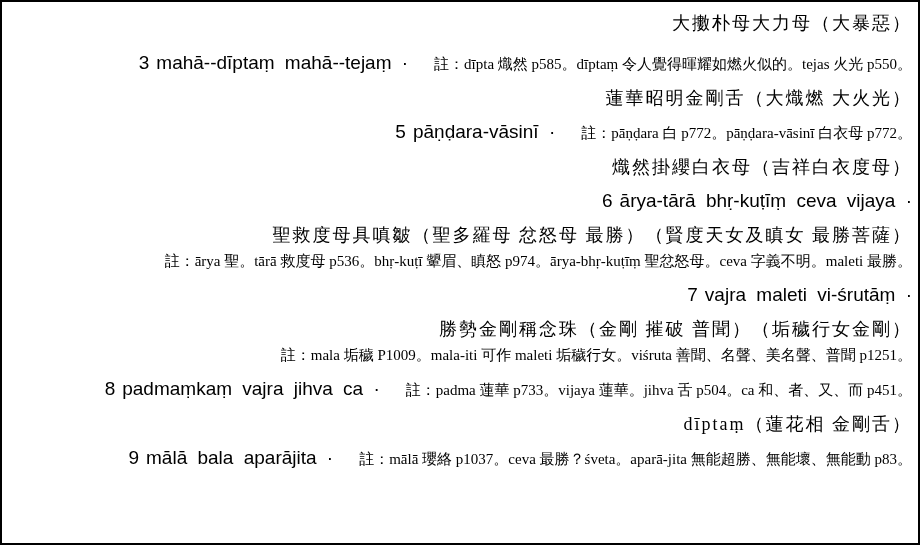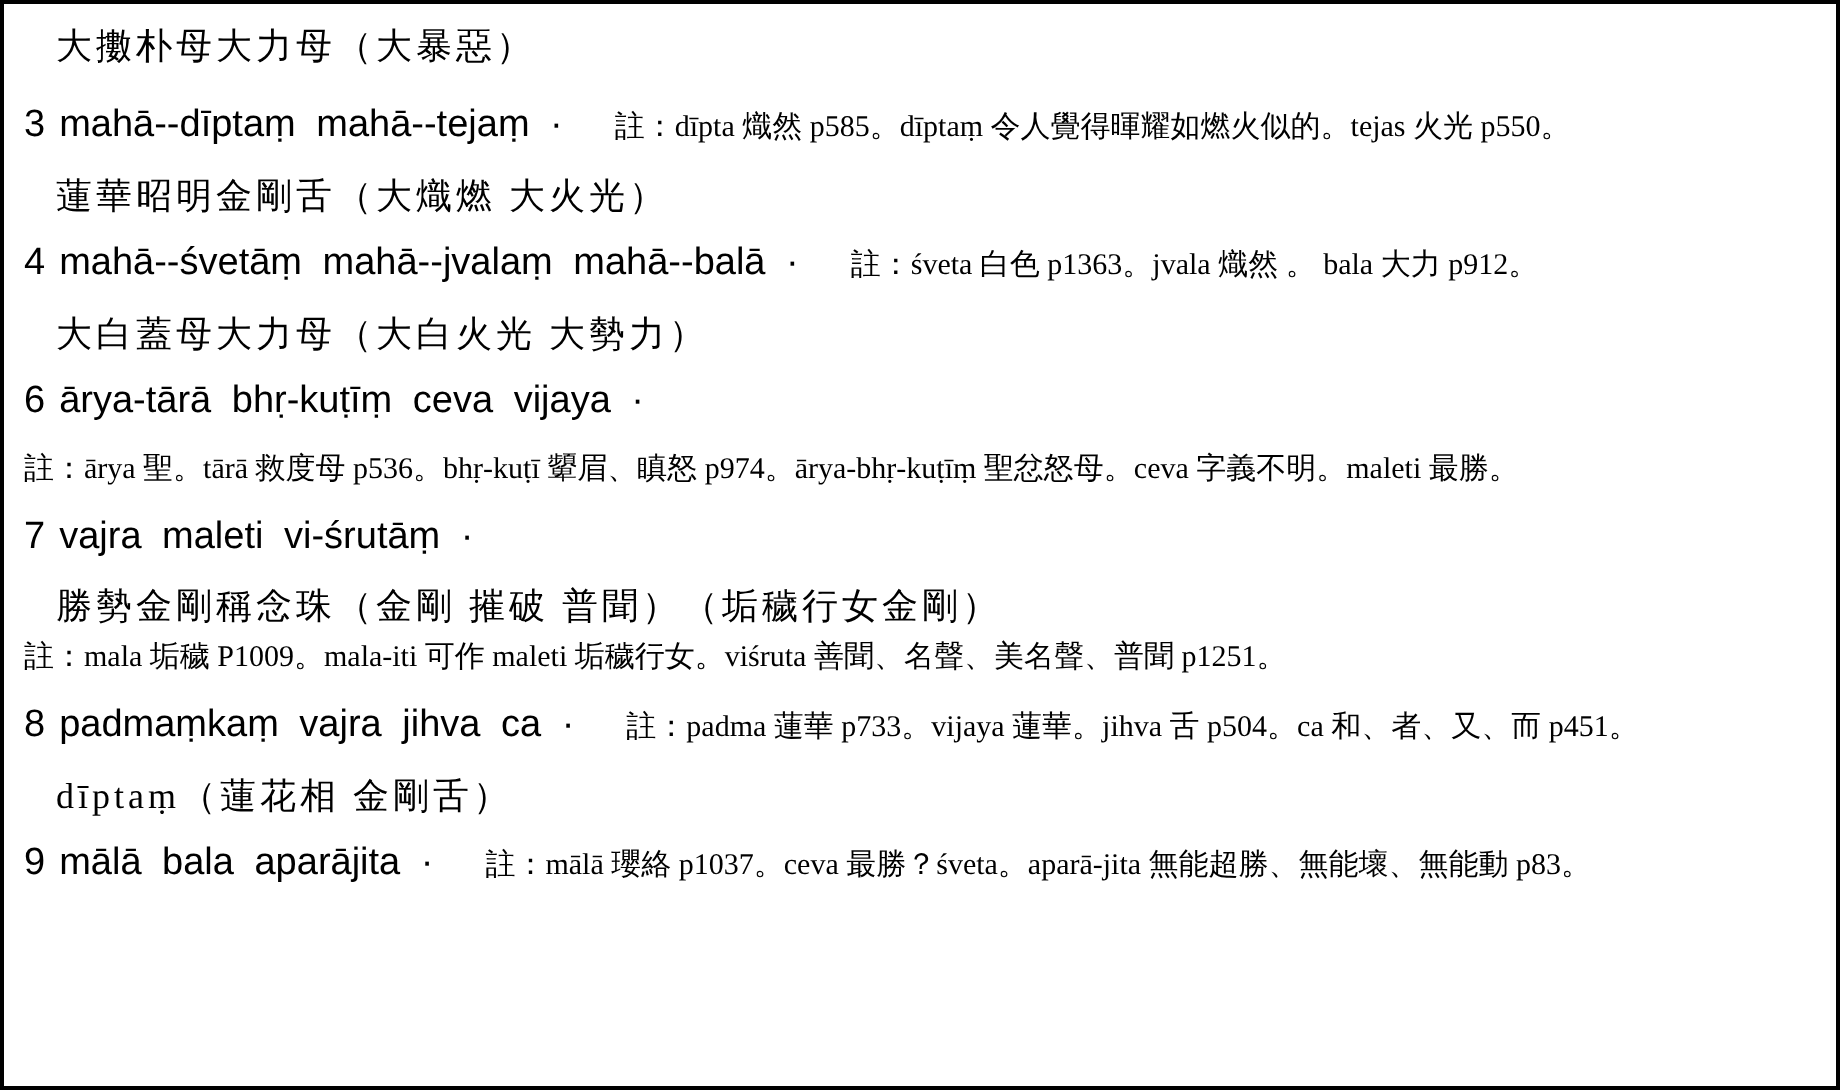--- a/index.html
+++ b/index.html
@@ -6,21 +6,21 @@
   .page {
     width: 920px;
     height: 545px;
     box-sizing: border-box;
     border: 2px solid #000000;
     background: #ffffff;
     color: #000000;
     padding: 8px 6px 0 10px;
     overflow: hidden;
   }
-  .entry { margin-bottom: 8px; }
+  .entry { margin-bottom: 8px; text-align: right; }
   .lead-line { margin-bottom: 14px; }
   .main-line {
     font-family: "Liberation Sans", "DejaVu Sans", sans-serif;
     font-size: 19px;
     line-height: 26px;
     margin-bottom: 8px;
     word-spacing: 5px;
     white-space: nowrap;
   }
   .entry-number { margin-right: 7px; }
@@ -51,25 +51,26 @@
 
 <div class="page" id="doc-root">
     <div class="entry lead-line">
       <div class="cn-line">大擻朴母大力母（大暴惡）</div>
     </div>
     <div class="entry">
       <div class="main-line"><span class="entry-number">3</span><span>mahā--dīptaṃ mahā--tejaṃ ·</span><span class="inline-note">註：dīpta 熾然 p585。dīptaṃ 令人覺得暉耀如燃火似的。tejas 火光 p550。</span></div>
       <div class="cn-line">蓮華昭明金剛舌（大熾燃 大火光）</div>
     </div>
     <div class="entry">
-      <div class="main-line"><span class="entry-number">4</span><span>mahā--śvetāṃ mahā--jvalaṃ mahā--balā ·</span><span class="inline-note">註：śveta 白色 p1363。jvala 熾然 。 bala 大力 p912。</span></div>
-      <div class="cn-line">大白蓋母大力母（大白火光 大勢力）</div>
+      <div class="main-line"><span class="entry-number">5</span><span>pāṇḍara-vāsinī ·</span><span class="inline-note">註：pāṇḍara 白 p772。pāṇḍara-vāsinī 白衣母 p772。</span></div>
+      <div class="cn-line">熾然掛纓白衣母（吉祥白衣度母）</div>
     </div>
     <div class="entry">
       <div class="main-line"><span class="entry-number">6</span><span>ārya-tārā bhṛ-kuṭīṃ ceva vijaya ·</span></div>
+      <div class="cn-line">聖救度母具嗔皺（聖多羅母 忿怒母 最勝）（賢度天女及瞋女 最勝菩薩）</div>
       <div class="note-line">註：ārya 聖。tārā 救度母 p536。bhṛ-kuṭī 顰眉、瞋怒 p974。ārya-bhṛ-kuṭīṃ 聖忿怒母。ceva 字義不明。maleti 最勝。</div>
     </div>
     <div class="entry">
       <div class="main-line"><span class="entry-number">7</span><span>vajra maleti vi-śrutāṃ ·</span></div>
       <div class="cn-line">勝勢金剛稱念珠（金剛 摧破 普聞）（垢穢行女金剛）</div>
       <div class="note-line">註：mala 垢穢 P1009。mala-iti 可作 maleti 垢穢行女。viśruta 善聞、名聲、美名聲、普聞 p1251。</div>
     </div>
     <div class="entry">
       <div class="main-line"><span class="entry-number">8</span><span>padmaṃkaṃ vajra jihva ca ·</span><span class="inline-note">註：padma 蓮華 p733。vijaya 蓮華。jihva 舌 p504。ca 和、者、又、而 p451。</span></div>
       <div class="cn-line">dīptaṃ（蓮花相 金剛舌）</div>

